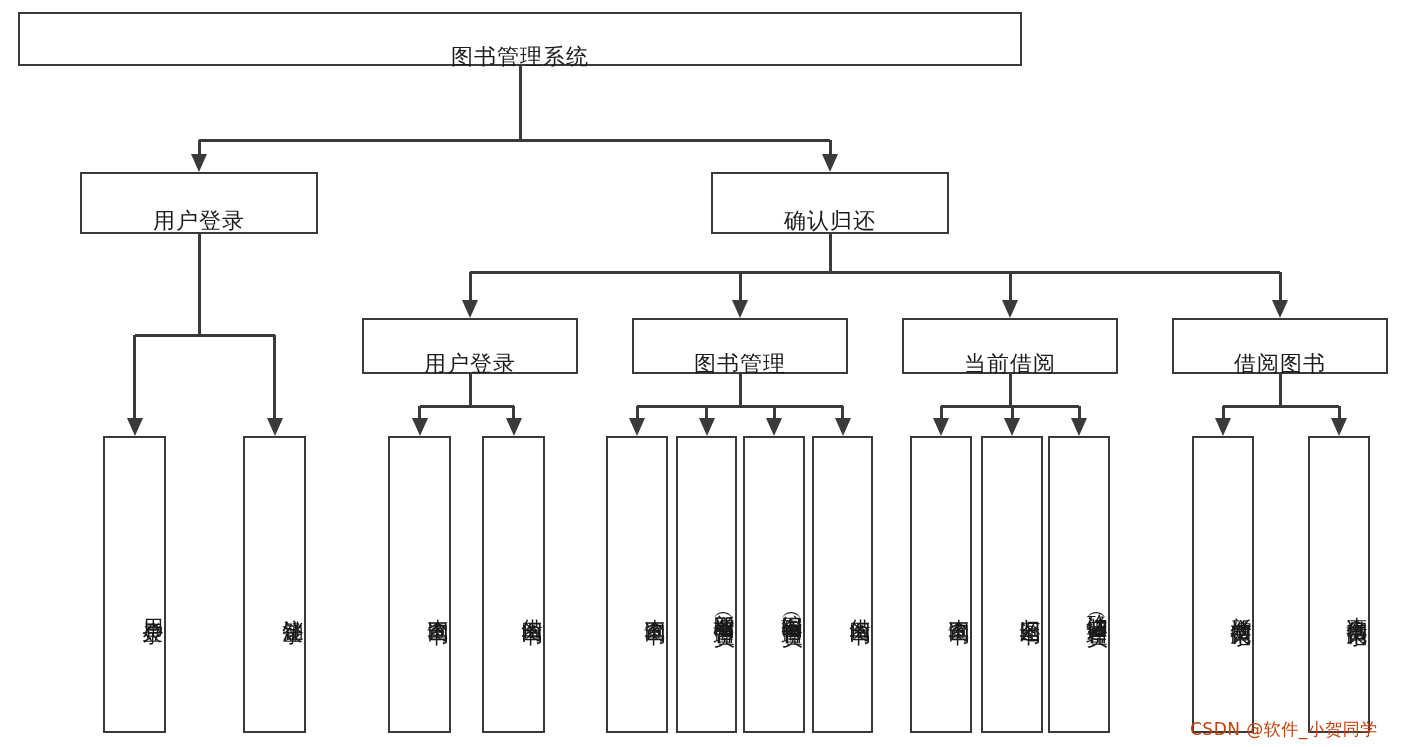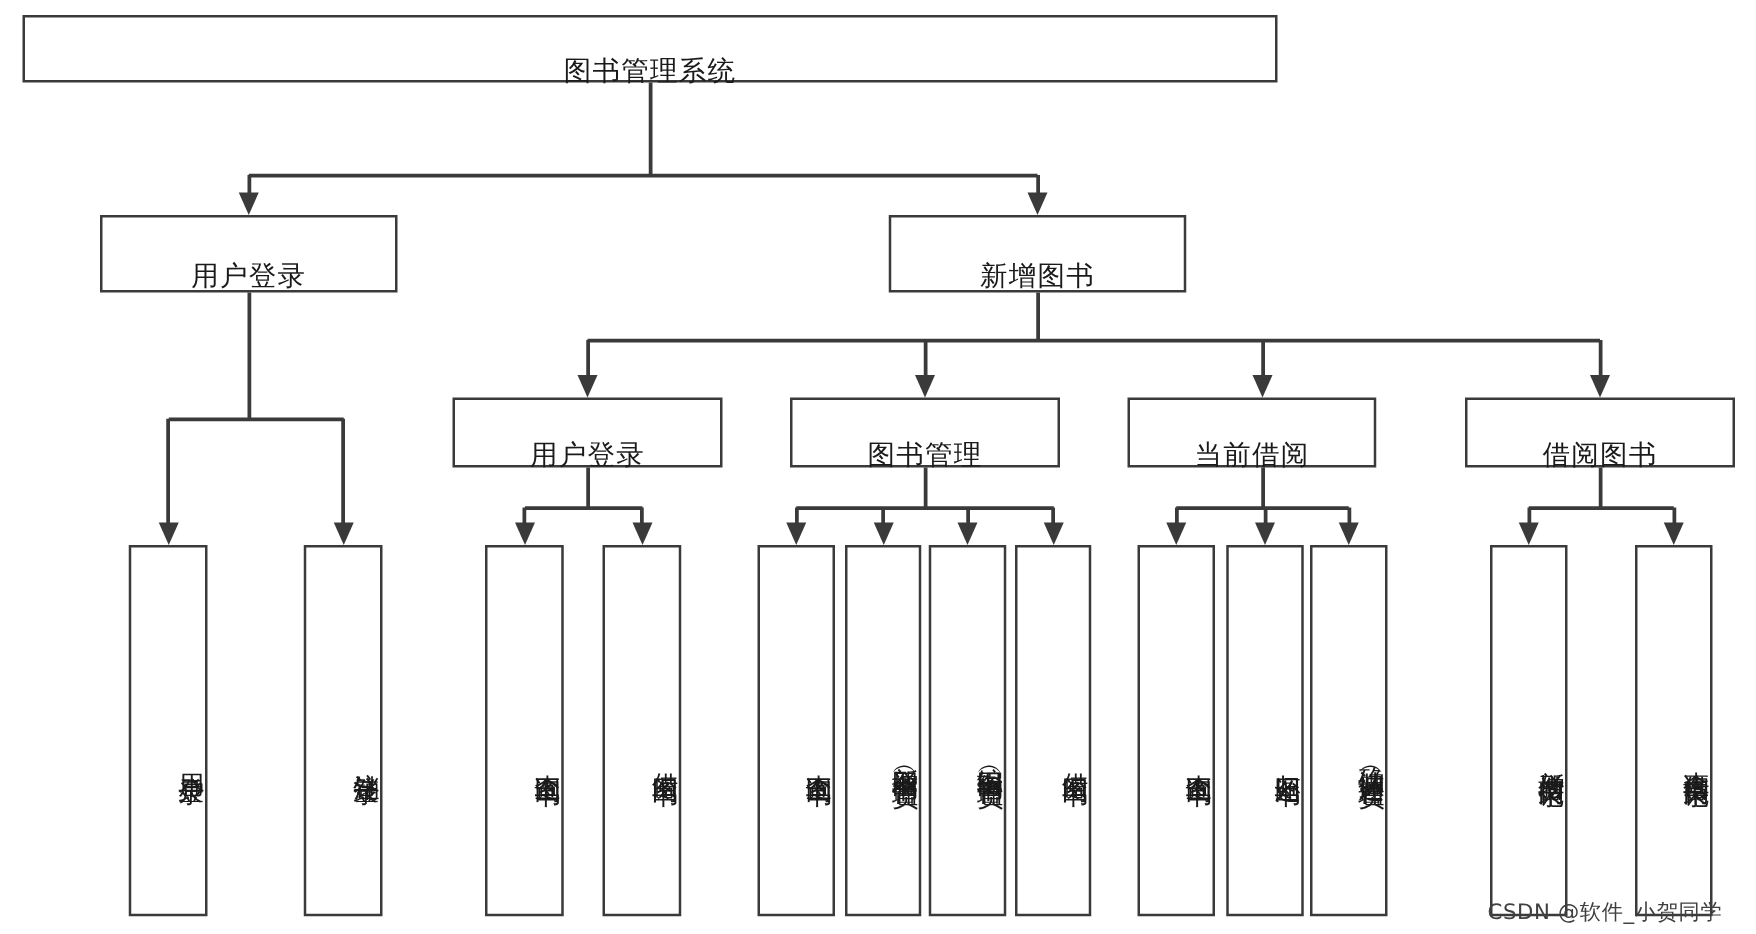--- a/index.html
+++ b/index.html
@@ -44,46 +44,46 @@
   .arrow{
     position:absolute;
     width:0;height:0;
     border-left:8px solid transparent;
     border-right:8px solid transparent;
     border-top:18px solid #3a3a3a;
   }
   #watermark{
     position:absolute;
     font-size:17px;
-    color:#404040;
+    color:#c2410c;
     white-space:nowrap;
     letter-spacing:0.5px;
     font-family:"DejaVu Sans","Liberation Sans",sans-serif;
   }
 </style>
 </head>
 <body>
 
 <div id="canvas">
     <div class="node h" style="left: 18px; top: 12px; width: 1004px; height: 54px;">
       <span class="lbl">图书管理系统</span>
     </div>
     <div class="node h" style="left: 80px; top: 172px; width: 238px; height: 62px;">
       <span class="lbl">用户登录</span>
     </div>
     <div class="node h" style="left: 711px; top: 172px; width: 238px; height: 62px;">
-      <span class="lbl">新增图书</span>
+      <span class="lbl">确认归还</span>
     </div>
     <div class="node h" style="left: 362px; top: 318px; width: 216px; height: 56px;">
       <span class="lbl">用户登录</span>
     </div>
     <div class="node h" style="left: 632px; top: 318px; width: 216px; height: 56px;">
       <span class="lbl">图书管理</span>
     </div>
-    <div class="node h" style="left: 902px; top: 318px; width: 199px; height: 56px;">
+    <div class="node h" style="left: 902px; top: 318px; width: 216px; height: 56px;">
       <span class="lbl">当前借阅</span>
     </div>
     <div class="node h" style="left: 1172px; top: 318px; width: 216px; height: 56px;">
       <span class="lbl">借阅图书</span>
     </div>
     <div class="node v" style="left: 103px; top: 436px; width: 63px; height: 297px;">
       <span class="lbl">用户登录</span>
     </div>
     <div class="node v" style="left: 243px; top: 436px; width: 63px; height: 297px;">
       <span class="lbl">注销登录</span>

